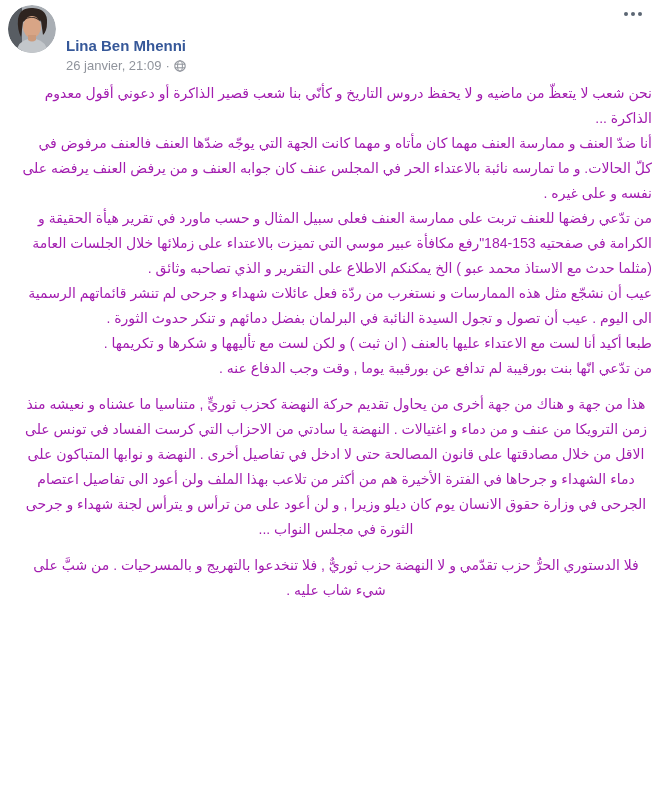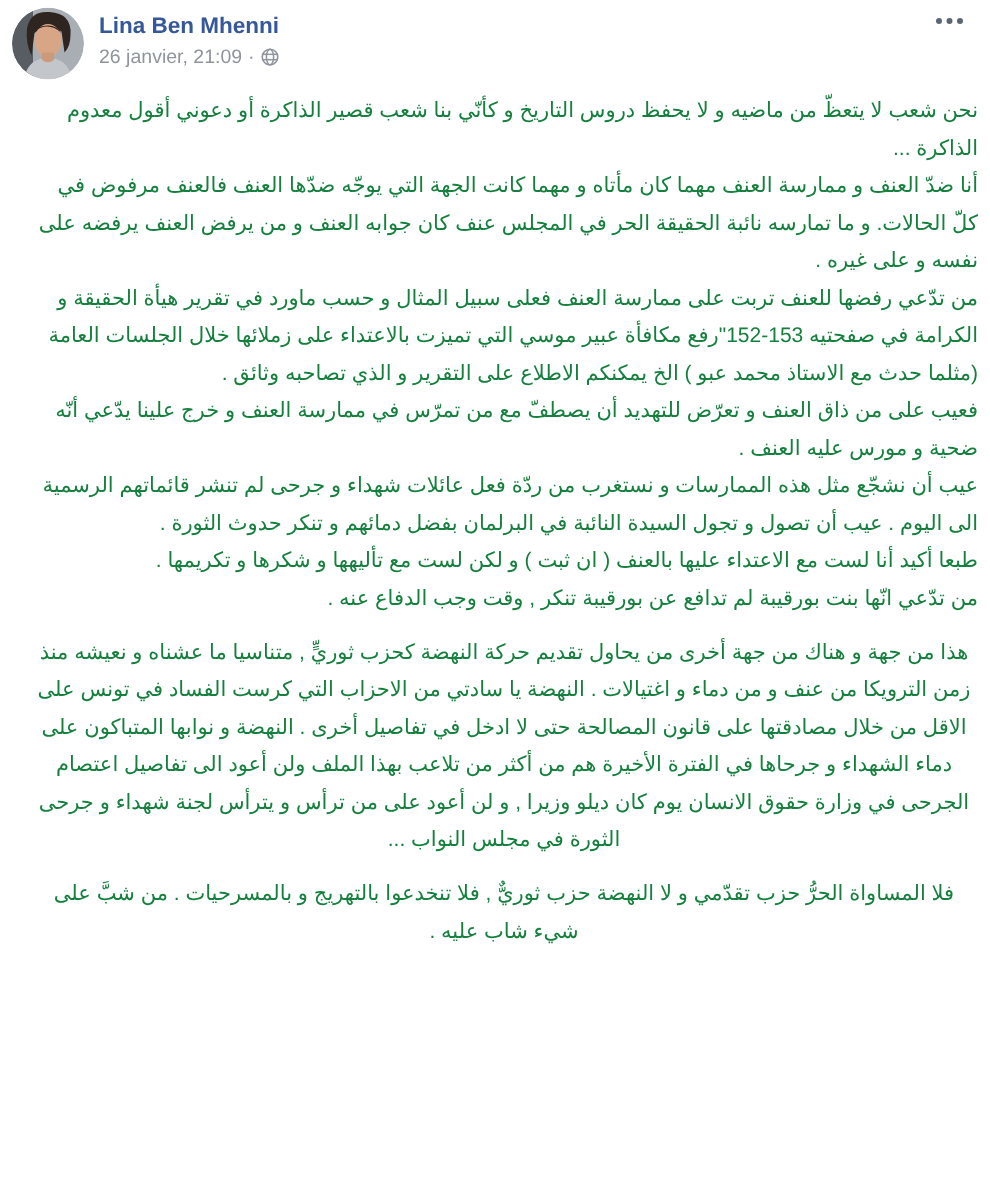--- a/index.html
+++ b/index.html
@@ -24,20 +24,21 @@
     cursor:pointer;
   }
   .header-info { margin-left:10px; padding-top:4px; }
   .author {
     color:#365899;
     font-weight:bold;
     font-size:15px;
     text-decoration:none;
     cursor:pointer;
     display:inline-block;
+    margin-top:28px;
   }
   .meta {
     margin-top:3px;
     display:flex;
     align-items:center;
     gap:4px;
     color:#90949c;
     font-size:13px;
   }
   .timestamp { cursor:pointer; }
@@ -54,21 +55,21 @@
     width:4px; height:4px;
     border-radius:50%;
     background:#5b6673;
   }
   .body {
     padding:4px 8px 0 20px;
     direction:rtl;
     text-align:right;
     font-size:14px;
     line-height:25px;
-    color:#15803d;
+    color:#a21caf;
   }
   .para { margin:0; }
   .para.gap { margin-top:11px;text-align:center; }
 </style>
 </head>
 <body>
 
 <div class="post">
 
   <div class="header">
@@ -110,32 +111,31 @@
       <span class="dot"></span>
       <span class="dot"></span>
     </div>
   </div>
 
   <div class="body">
 
       <div class="para">نحن شعب لا يتعظّ من ماضيه و لا يحفظ دروس التاريخ و كأنّي بنا شعب قصير الذاكرة أو دعوني أقول معدوم الذاكرة ...</div>
 
 
-      <div class="para">أنا ضدّ العنف و ممارسة العنف مهما كان مأتاه و مهما كانت الجهة التي يوجّه ضدّها العنف فالعنف مرفوض في كلّ الحالات. و ما تمارسه نائبة الحقيقة الحر في المجلس عنف كان جوابه العنف و من يرفض العنف يرفضه على نفسه و على غيره .</div>
+      <div class="para">أنا ضدّ العنف و ممارسة العنف مهما كان مأتاه و مهما كانت الجهة التي يوجّه ضدّها العنف فالعنف مرفوض في كلّ الحالات. و ما تمارسه نائبة بالاعتداء الحر في المجلس عنف كان جوابه العنف و من يرفض العنف يرفضه على نفسه و على غيره .</div>
 
-      <div class="para">من تدّعي رفضها للعنف تربت على ممارسة العنف فعلى سبيل المثال و حسب ماورد في تقرير هيأة الحقيقة و الكرامة في صفحتيه 153-152"رفع مكافأة عبير موسي التي تميزت بالاعتداء على زملائها خلال الجلسات العامة (مثلما حدث مع الاستاذ محمد عبو ) الخ يمكنكم الاطلاع على التقرير و الذي تصاحبه وثائق .</div>
+      <div class="para">من تدّعي رفضها للعنف تربت على ممارسة العنف فعلى سبيل المثال و حسب ماورد في تقرير هيأة الحقيقة و الكرامة في صفحتيه 153-184"رفع مكافأة عبير موسي التي تميزت بالاعتداء على زملائها خلال الجلسات العامة (مثلما حدث مع الاستاذ محمد عبو ) الخ يمكنكم الاطلاع على التقرير و الذي تصاحبه وثائق .</div>
 
-      <div class="para">فعيب على من ذاق العنف و تعرّض للتهديد أن يصطفّ مع من تمرّس في ممارسة العنف و خرج علينا يدّعي أنّه ضحية و مورس عليه العنف .</div>
 
       <div class="para">عيب أن نشجّع مثل هذه الممارسات و نستغرب من ردّة فعل عائلات شهداء و جرحى لم تنشر قائماتهم الرسمية الى اليوم . عيب أن تصول و تجول السيدة النائبة في البرلمان بفضل دمائهم و تنكر حدوث الثورة .</div>
 
       <div class="para">طبعا أكيد أنا لست مع الاعتداء عليها بالعنف ( ان ثبت ) و لكن لست مع تأليهها و شكرها و تكريمها .</div>
 
 
-      <div class="para">من تدّعي انّها بنت بورقيبة لم تدافع عن بورقيبة تنكر , وقت وجب الدفاع عنه .</div>
+      <div class="para">من تدّعي انّها بنت بورقيبة لم تدافع عن بورقيبة يوما , وقت وجب الدفاع عنه .</div>
 
       <div class="para gap">هذا من جهة و هناك من جهة أخرى من يحاول تقديم حركة النهضة كحزب ثوريٍّ , متناسيا ما عشناه و نعيشه منذ زمن الترويكا من عنف و من دماء و اغتيالات . النهضة يا سادتي من الاحزاب التي كرست الفساد في تونس على الاقل من خلال مصادقتها على قانون المصالحة حتى لا ادخل في تفاصيل أخرى . النهضة و نوابها المتباكون على دماء الشهداء و جرحاها في الفترة الأخيرة هم من أكثر من تلاعب بهذا الملف ولن أعود الى تفاصيل اعتصام الجرحى في وزارة حقوق الانسان يوم كان ديلو وزيرا , و لن أعود على من ترأس و يترأس لجنة شهداء و جرحى الثورة في مجلس النواب ...</div>
 
 
-      <div class="para gap">فلا المساواة الحرُّ حزب تقدّمي و لا النهضة حزب ثوريٌّ , فلا تنخدعوا بالتهريج و بالمسرحيات . من شبَّ على شيء شاب عليه .</div>
+      <div class="para gap">فلا الدستوري الحرُّ حزب تقدّمي و لا النهضة حزب ثوريٌّ , فلا تنخدعوا بالتهريج و بالمسرحيات . من شبَّ على شيء شاب عليه .</div>
     </div>
 
 </div>
 
 </body></html>

